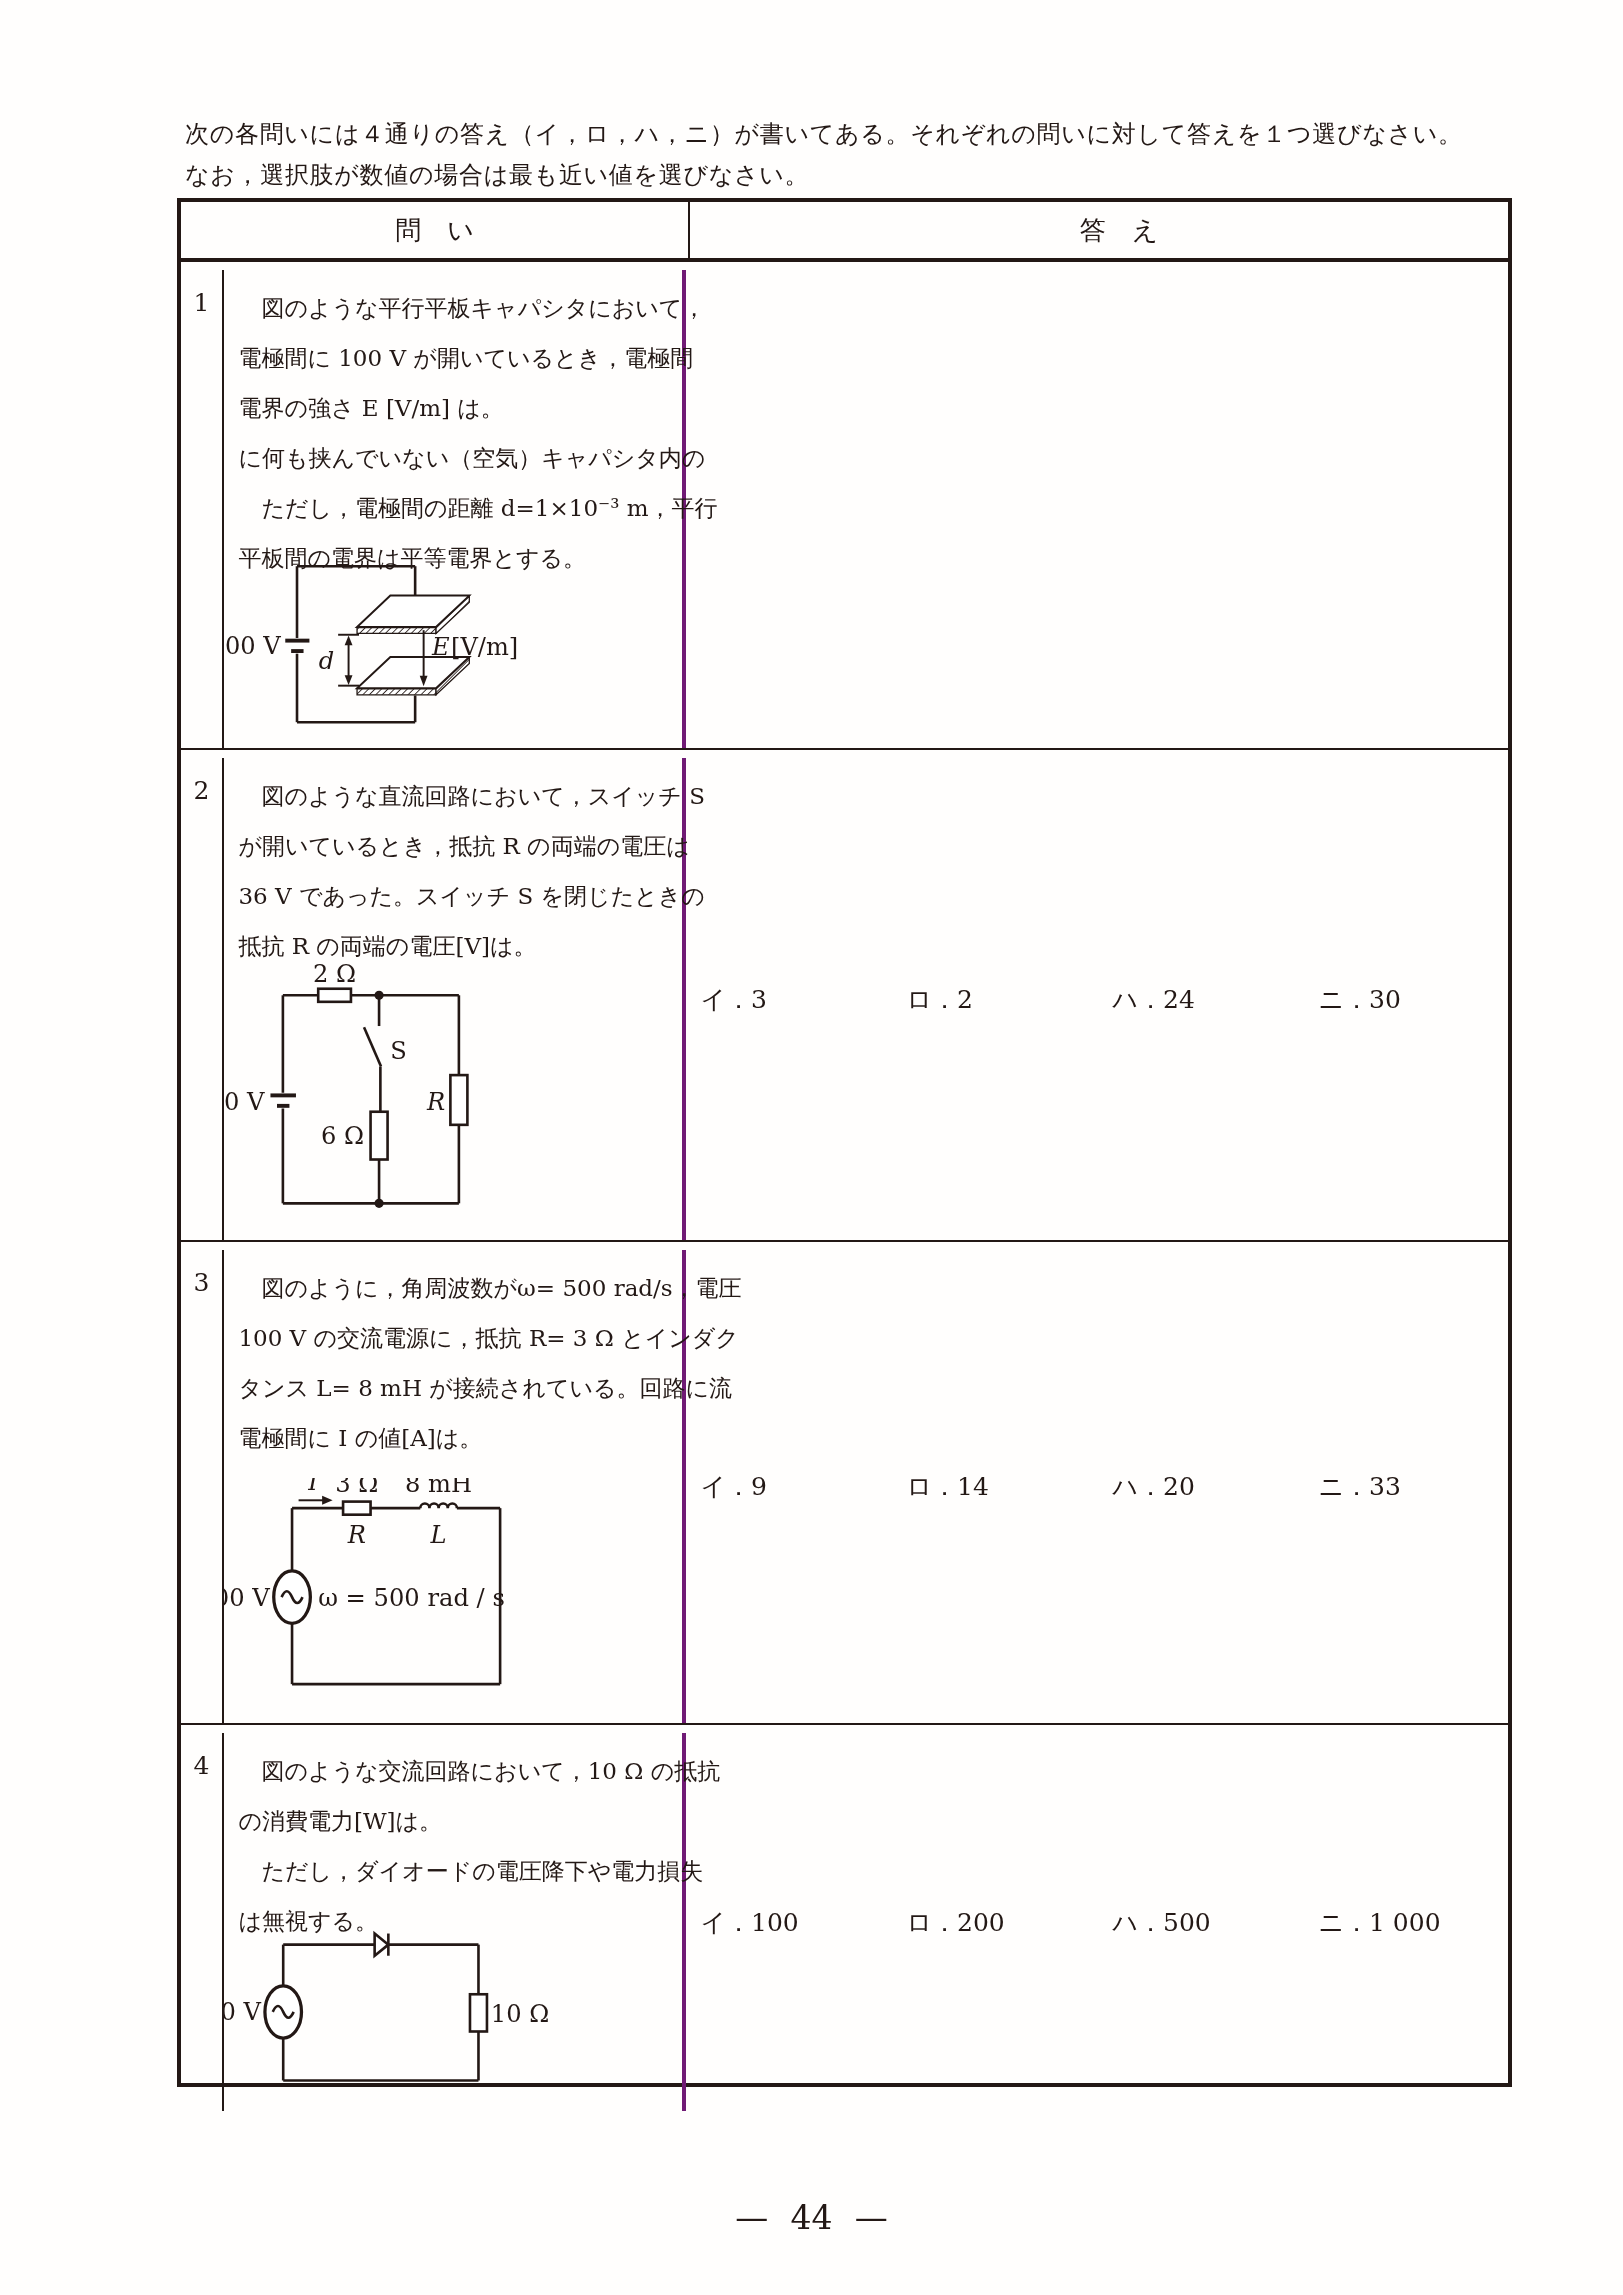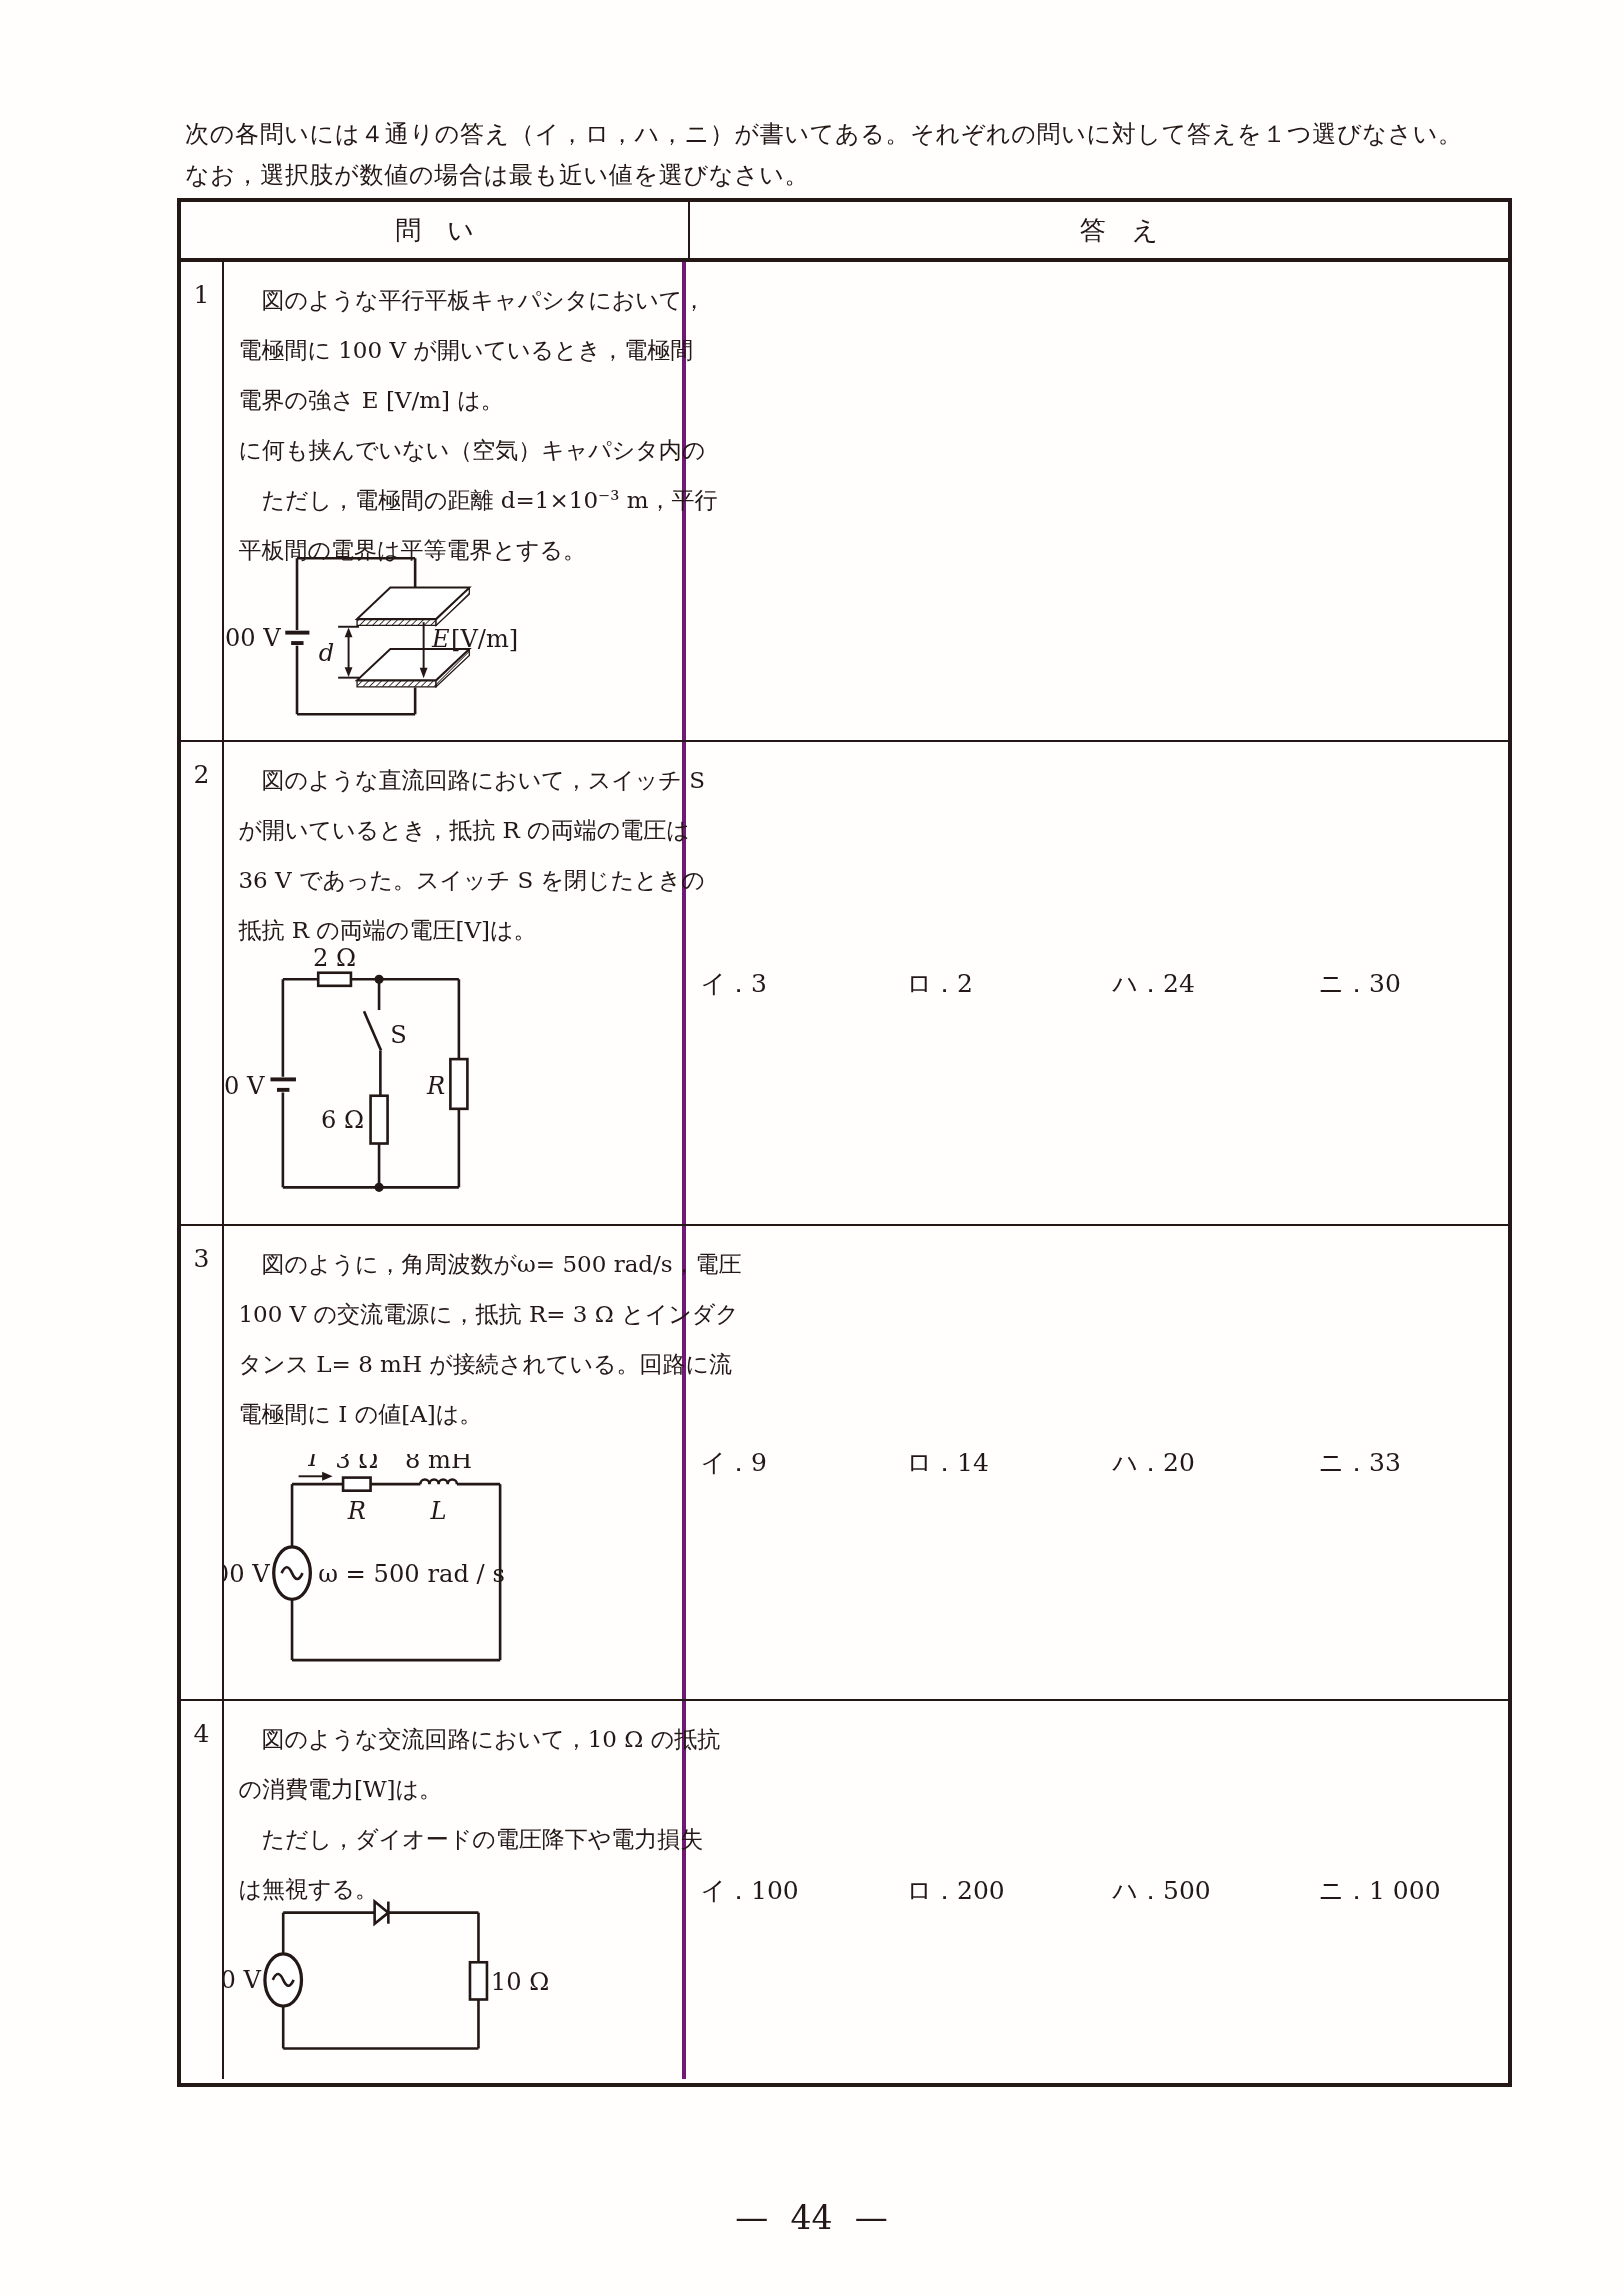--- a/index.html
+++ b/index.html
@@ -8,21 +8,21 @@
         font-family:"DejaVu Serif","Liberation Serif",serif;color:#231815;}
   .title{position:absolute;left:159px;top:55px;font-family:"Liberation Sans","DejaVu Sans",sans-serif;
          font-weight:bold;font-size:34px;letter-spacing:1.3px;white-space:nowrap;}
   .title-note{font-family:"DejaVu Serif","Liberation Serif",serif;font-weight:normal;
               font-size:25px;letter-spacing:0;margin-left:6.5px;}
   .instr{position:absolute;left:185px;font-size:24px;letter-spacing:0.7px;white-space:nowrap;}
   .instr1{top:118px;}
   .instr2{top:159px;}
 
   .exam-table{position:absolute;left:177px;top:198px;width:1335px;height:1889px;
-              border:4.6px solid #231815;box-sizing:border-box;display:flex;flex-direction:column;}
+              border:4.6px solid #231815;box-sizing:border-box;display:flex;flex-direction:column;gap:8px;}
   .thead{display:flex;height:56px;border-bottom:4.6px solid #231815;flex:none;}
   .th-q{width:507px;border-right:2px solid #231815;display:flex;align-items:center;justify-content:center;
         font-size:26px;flex:none;}
   .th-a{flex:1;display:flex;align-items:center;justify-content:center;font-size:26px;padding-left:40px;}
   .trow{display:flex;border-bottom:2.6px solid #231815;flex:none;}
   .trow.last{border-bottom:none;}
   .r1{height:478px;} .r2{height:482px;} .r3{height:473px;} .r4{height:378px;}
   .num{width:43px;flex:none;border-right:2px solid #231815;text-align:center;
        padding-top:18.3px;font-size:25px;box-sizing:border-box;}
   .qcell{width:462px;flex:none;border-right:4px solid #701a75;box-sizing:border-box;

